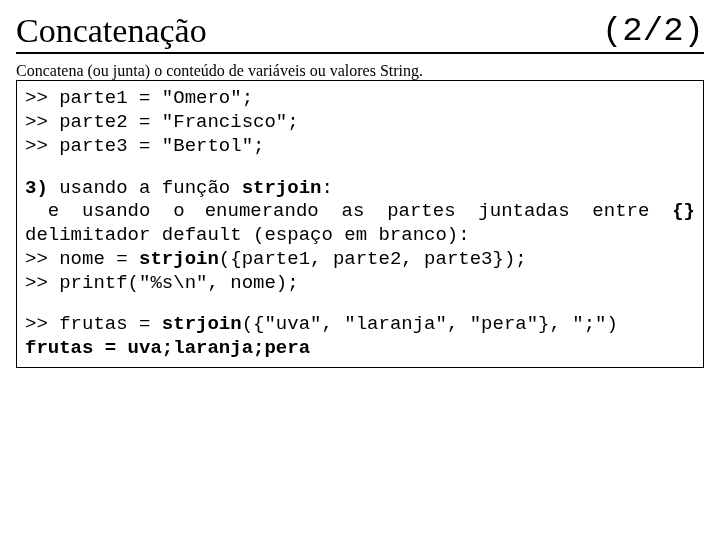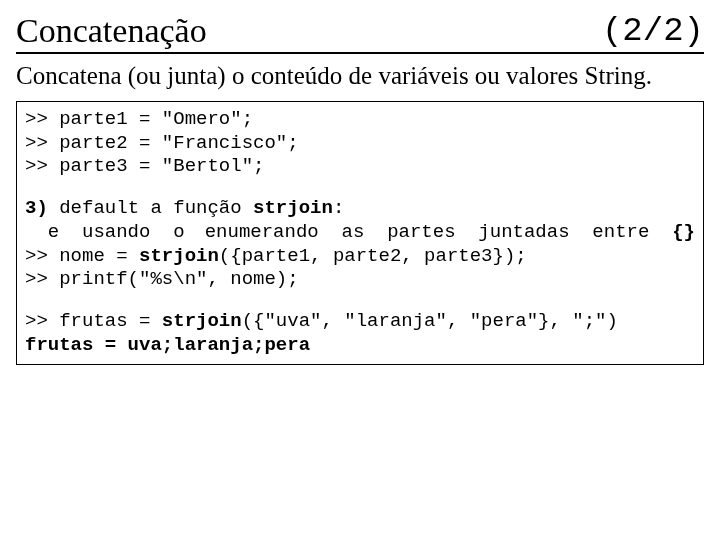--- a/index.html
+++ b/index.html
@@ -22,22 +22,21 @@
   .title {
     font-size: 34px;
     font-weight: normal;
   }
   .pagenum {
     font-size: 34px;
     font-weight: normal;
     font-family: Liberation Mono, monospace;
   }
   .subtitle {
-    font-size: 25px;
-    margin-bottom: 10px;
+    font-size: 16px;
     line-height: 1.15;
   }
   .codebox {
     border: 1px solid #000;
     padding: 6px 8px;
     font-family: "Courier New", Courier, monospace;
     font-size: 19px;
     line-height: 1.25;
   }
   .codebox .line {
@@ -63,23 +62,24 @@
   <span class="pagenum">(2/2)</span>
 </div>
 
 <div class="subtitle">Concatena (ou junta) o conteúdo de variáveis ou valores String.</div>
 
 <div class="codebox">
   <div class="line">&gt;&gt; parte1 = "Omero";</div>
   <div class="line">&gt;&gt; parte2 = "Francisco";</div>
   <div class="line">&gt;&gt; parte3 = "Bertol";</div>
   <div class="spacer"></div>
-  <div class="line"><span class="bold">3)</span><span> default a função </span><span class="bold">strjoin</span><span>:</span></div>
+  <div class="line"><span class="bold">3)</span><span> usando a função </span><span class="bold">strjoin</span><span>:</span></div>
   <div class="just">
       <span>  e  usando  o</span>
       <span><span>enumerando  as  partes  juntadas  entre  </span><span class="bold">{}</span></span>
     </div>
+  <div class="line">delimitador default (espaço em branco):</div>
   <div class="line"><span>&gt;&gt; nome = </span><span class="bold">strjoin</span><span>({parte1, parte2, parte3});</span></div>
   <div class="line">&gt;&gt; printf("%s\n", nome);</div>
   <div class="spacer"></div>
   <div class="line"><span>&gt;&gt; frutas = </span><span class="bold">strjoin</span><span>({"uva", "laranja", "pera"}, ";")</span></div>
   <div class="line bold">frutas = uva;laranja;pera</div>
 </div>
 
 </body></html>

